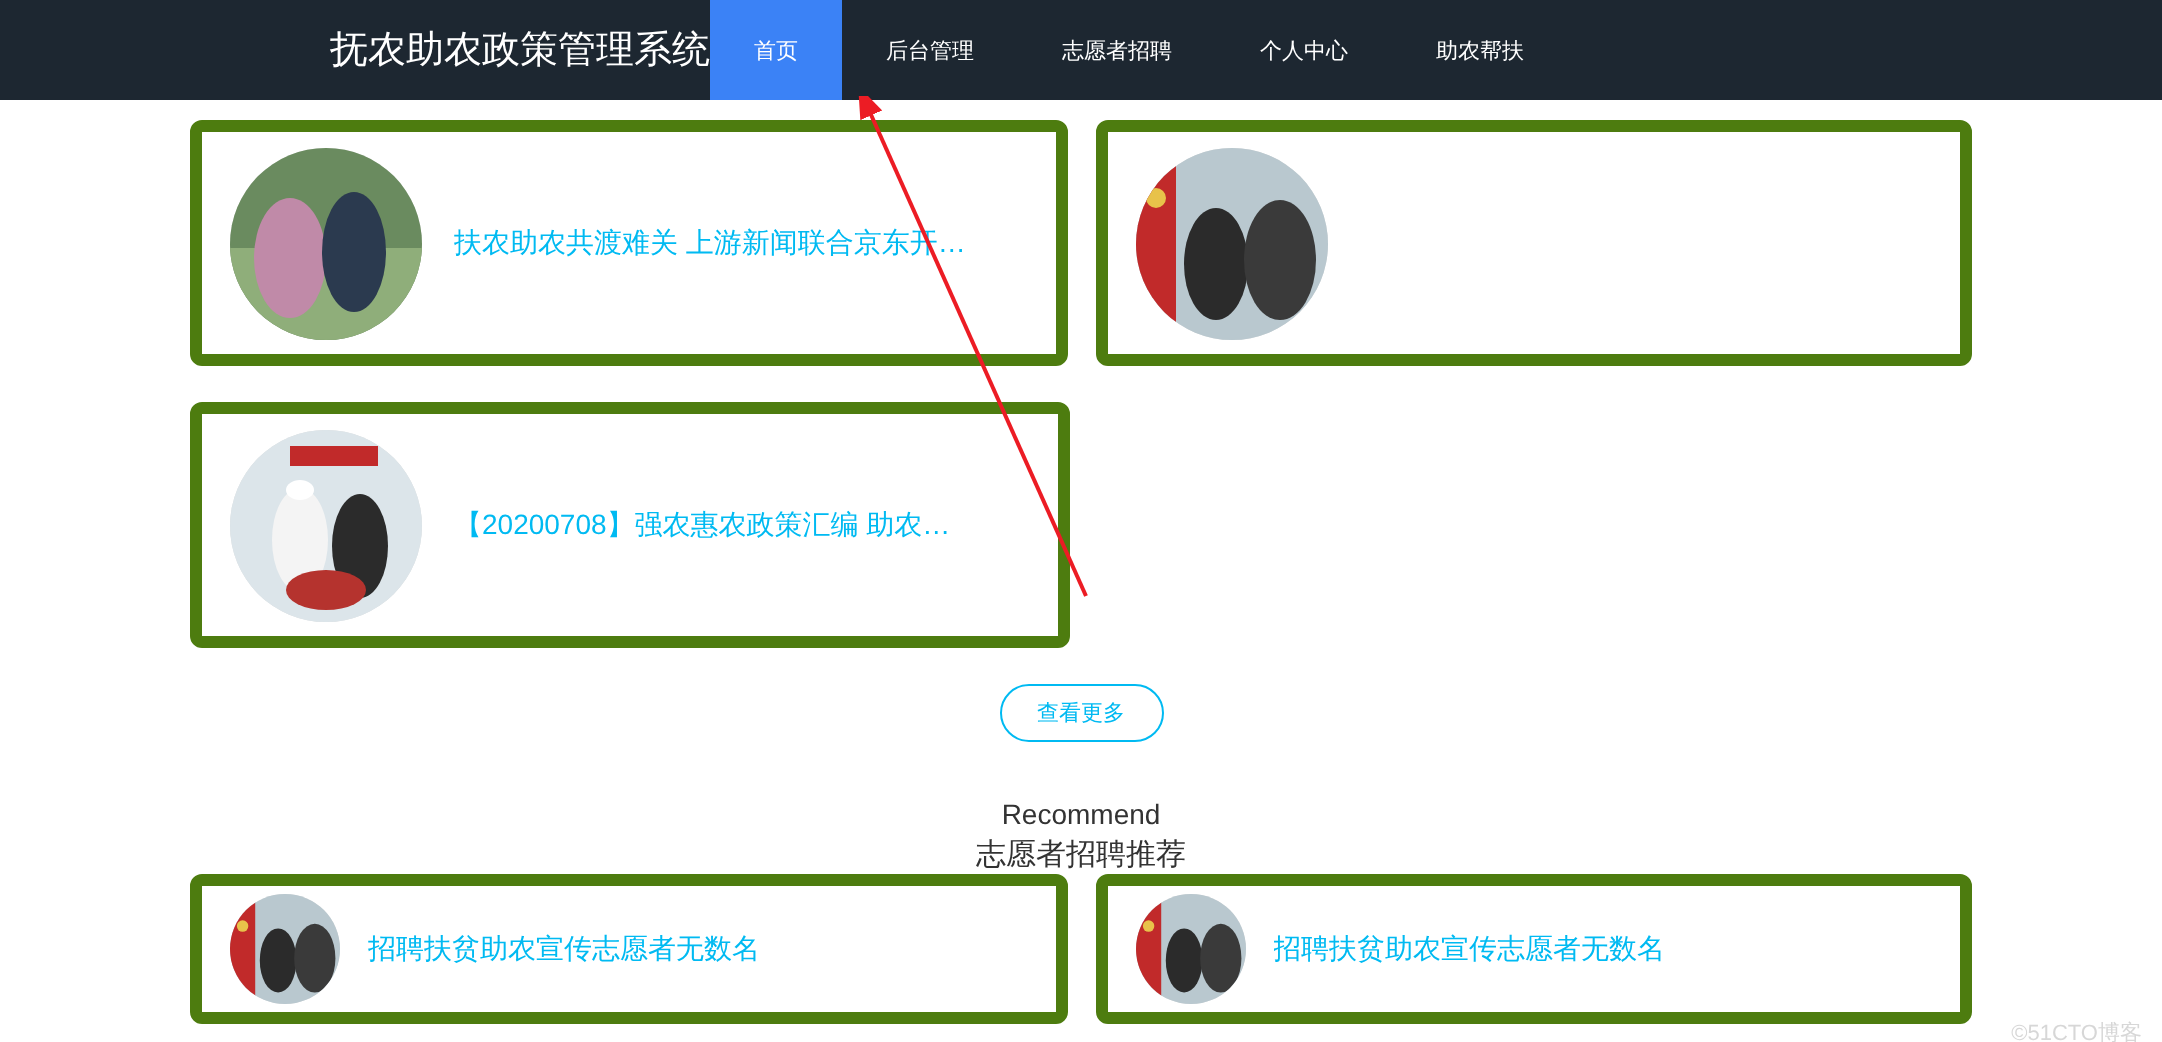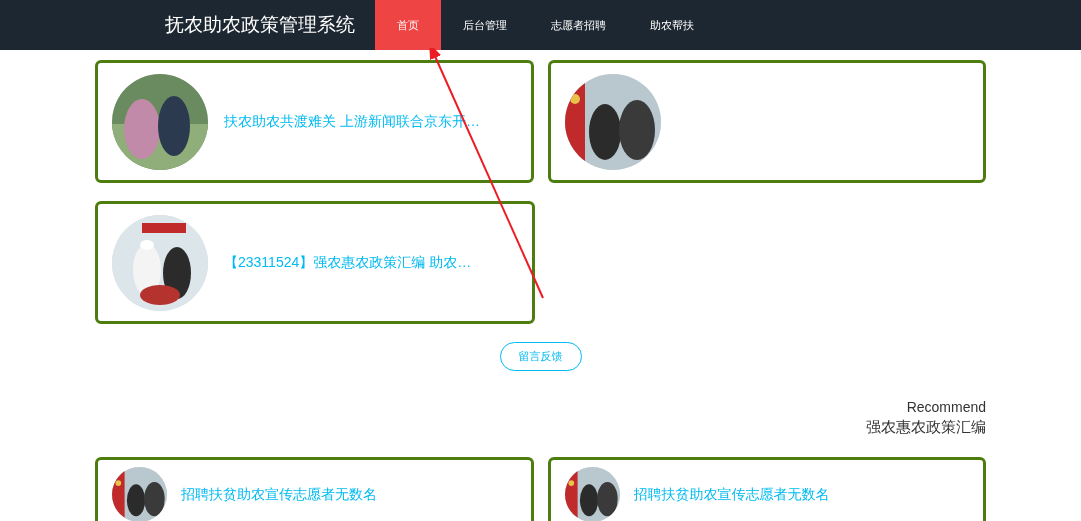--- a/index.html
+++ b/index.html
@@ -14,48 +14,47 @@
       background: #1d2731;
       height: 50px;
       display: flex;
       align-items: center;
       padding-left: 165px;
     }
     .brand {
       color: #fff;
       font-size: 19px;
       font-weight: 500;
-      margin-right: 20px;
     }
     .nav-items {
       display: flex;
       height: 100%;
     }
     .nav-item {
       color: #fff;
       font-size: 11px;
       padding: 0 22px;
       height: 50px;
       display: flex;
       align-items: center;
       cursor: pointer;
     }
     .nav-item.active {
-      background: #ef4444;
+      background: #3b82f6;
     }
     .content {
       padding: 10px 95px 0 95px;
     }
     .card-row {
       display: flex;
       gap: 14px;
       margin-bottom: 18px;
     }
     .card {
-      border: 3px solid #4d7c0f;
+      border: 6px solid #4d7c0f;
       border-radius: 6px;
       width: 440px;
       height: 123px;
       display: flex;
       align-items: center;
       padding: 10px 14px;
       cursor: pointer;
     }
     .card-wide {
       width: 440px;
@@ -91,22 +90,21 @@
     .view-more {
       border: 1px solid #00baf2;
       color: #00baf2;
       background: #fff;
       font-size: 11px;
       padding: 6px 18px;
       border-radius: 16px;
       cursor: pointer;
     }
     .section-header {
-      text-align: right;
-      margin-bottom: 20px;
+      text-align: center;
     }
     .section-header .en {
       font-size: 14px;
       color: #333;
     }
     .section-header .zh {
       font-size: 15px;
       color: #333;
       margin-top: 3px;
     }
@@ -127,20 +125,21 @@
   </style>
 </head>
 <body>
 
 <div class="navbar">
   <div class="brand">抚农助农政策管理系统</div>
   <div class="nav-items">
     <div class="nav-item active">首页</div>
     <div class="nav-item">后台管理</div>
     <div class="nav-item">志愿者招聘</div>
+    <div class="nav-item">个人中心</div>
     <div class="nav-item">助农帮扶</div>
   </div>
 </div>
 
 <div class="content">
 
   <div class="card-row">
     <div class="card">
       <div class="thumb">
         <svg width="96" height="96" viewBox="0 0 96 96">
@@ -191,31 +190,31 @@
             <g clip-path="url(#c4)">
               <rect width="96" height="96" fill="#dce5ea"></rect>
               <rect x="30" y="8" width="44" height="10" fill="#c12a2a"></rect>
               <ellipse cx="35" cy="55" rx="14" ry="26" fill="#f4f4f4"></ellipse>
               <ellipse cx="35" cy="30" rx="7" ry="5" fill="#fff"></ellipse>
               <ellipse cx="65" cy="58" rx="14" ry="26" fill="#2b2b2b"></ellipse>
               <ellipse cx="48" cy="80" rx="20" ry="10" fill="#b5332e"></ellipse>
             </g>
           </svg>
       </div>
-      <div class="card-title">【23311524】强农惠农政策汇编 助农…</div>
+      <div class="card-title">【20200708】强农惠农政策汇编 助农…</div>
     </div>
   </div>
 
   <div class="view-more-wrap">
-    <button class="view-more">留言反馈</button>
+    <button class="view-more">查看更多</button>
   </div>
 
   <div class="section-header">
     <div class="en">Recommend</div>
-    <div class="zh">强农惠农政策汇编</div>
+    <div class="zh">志愿者招聘推荐</div>
   </div>
 
   <div class="card-row">
     <div class="card card-wide">
       <div class="thumb thumb-sm">
         <svg width="55" height="55" viewBox="0 0 96 96">
             <defs>
               <clipPath id="c5">
                 <circle cx="48" cy="48" r="48"></circle>
               </clipPath>

